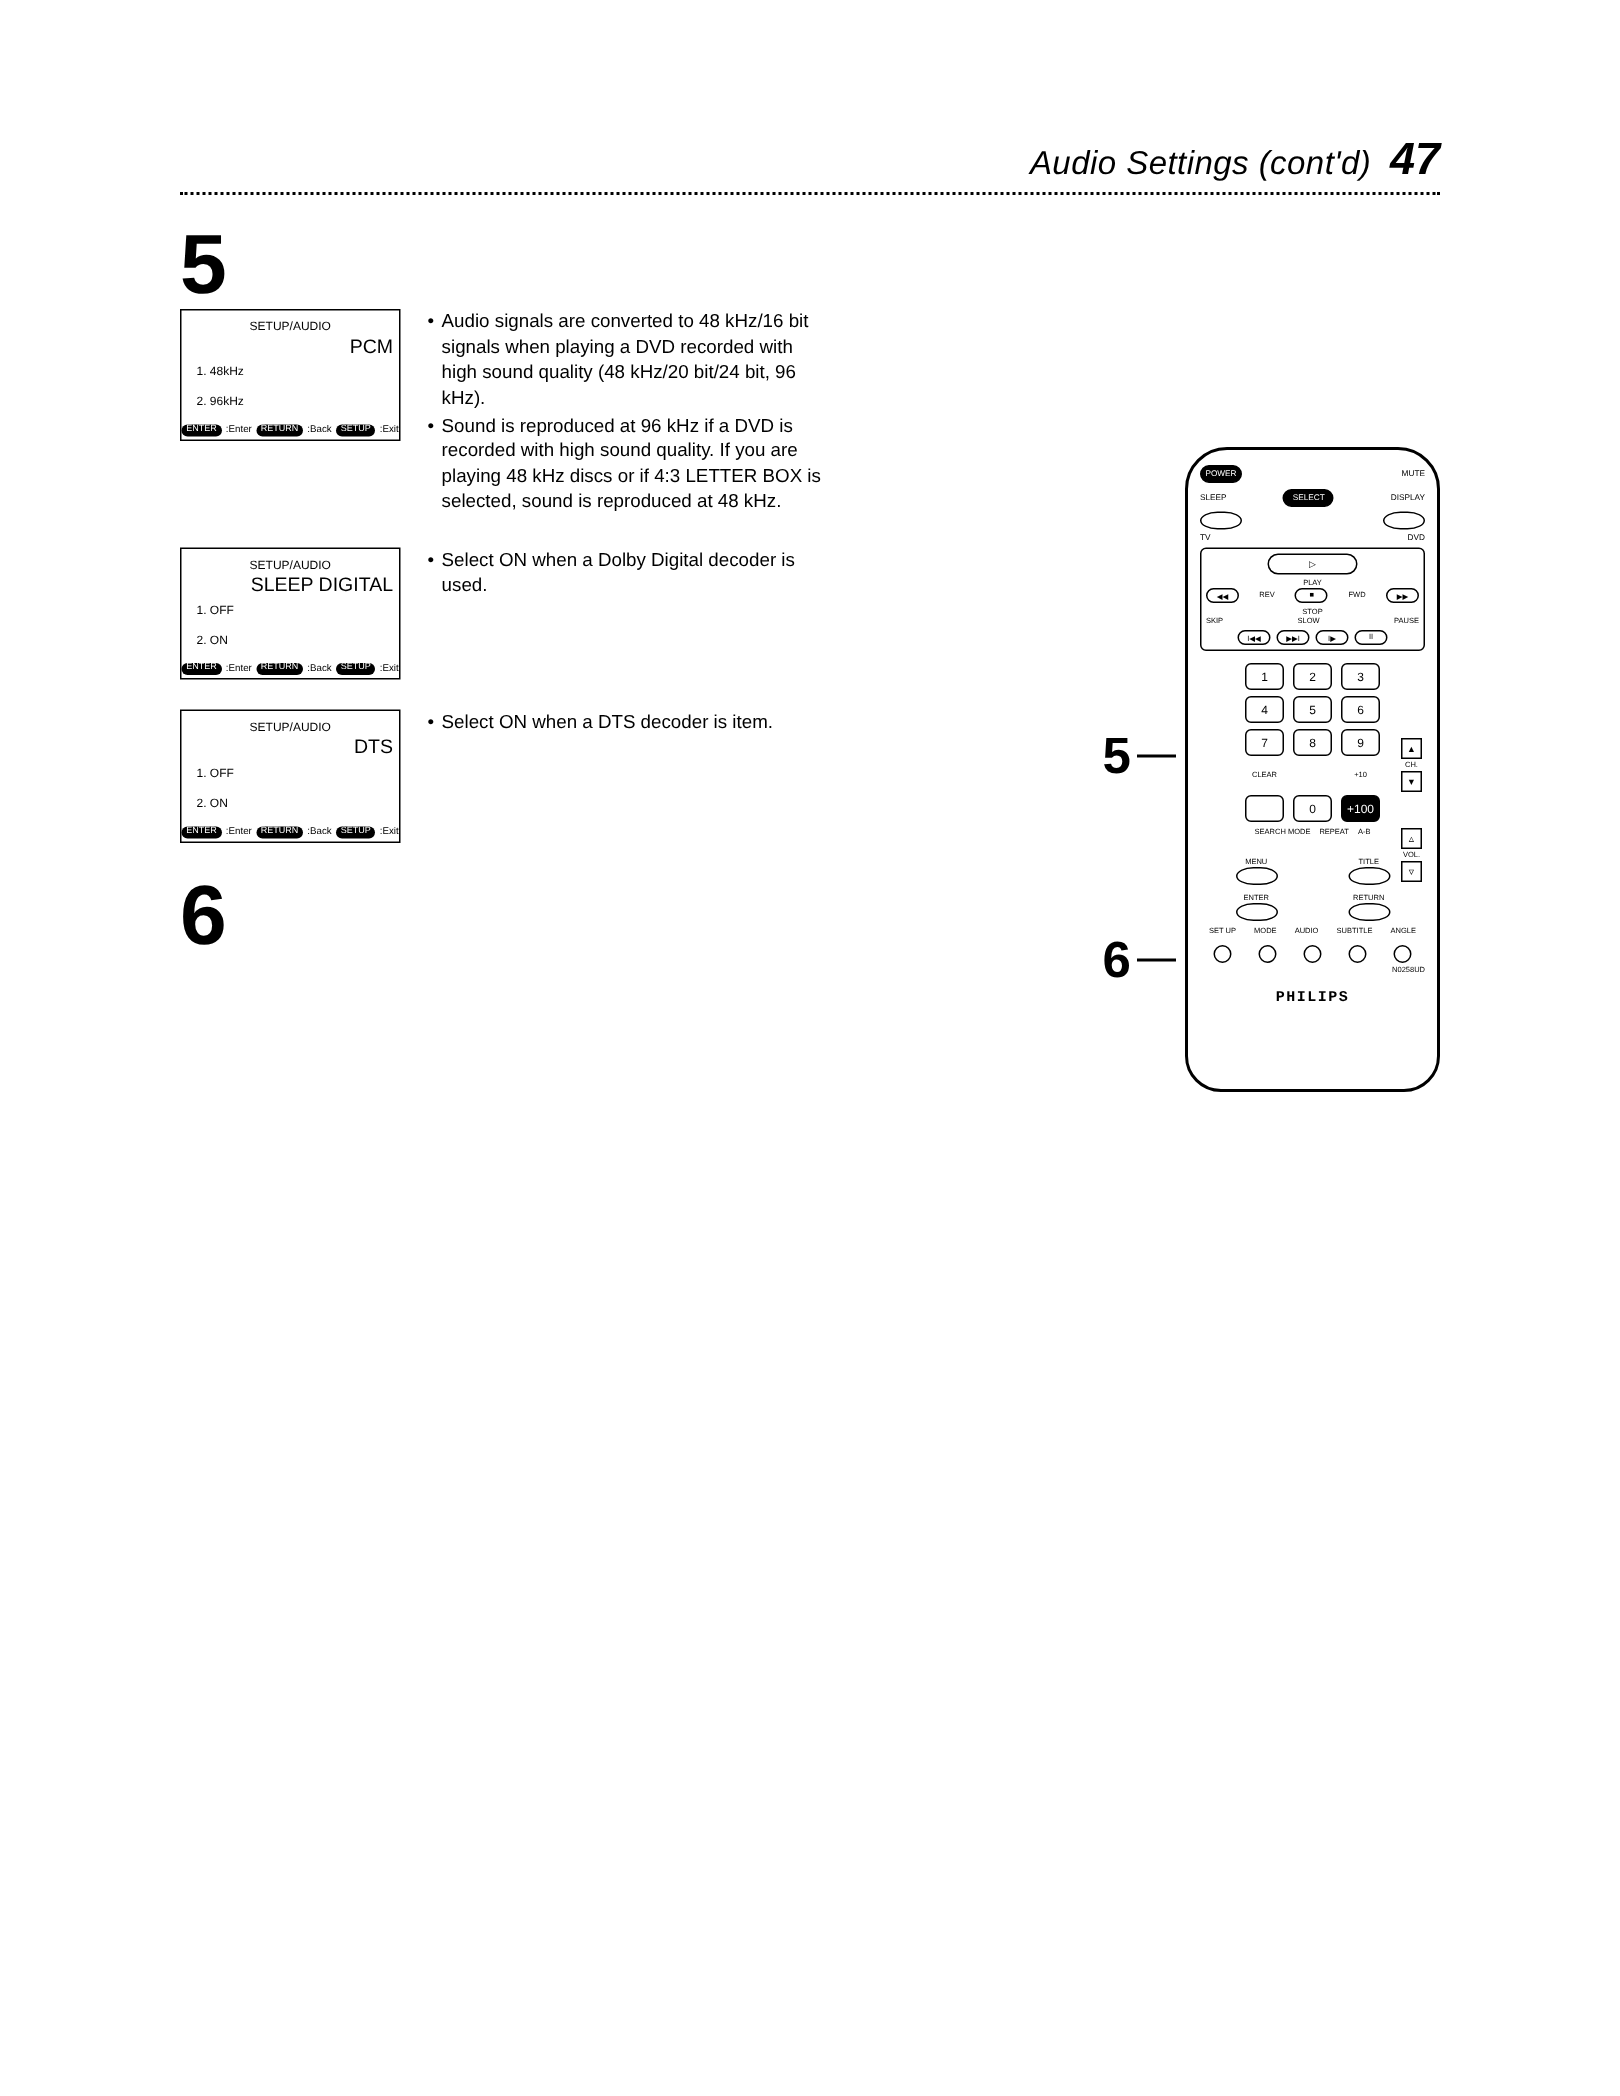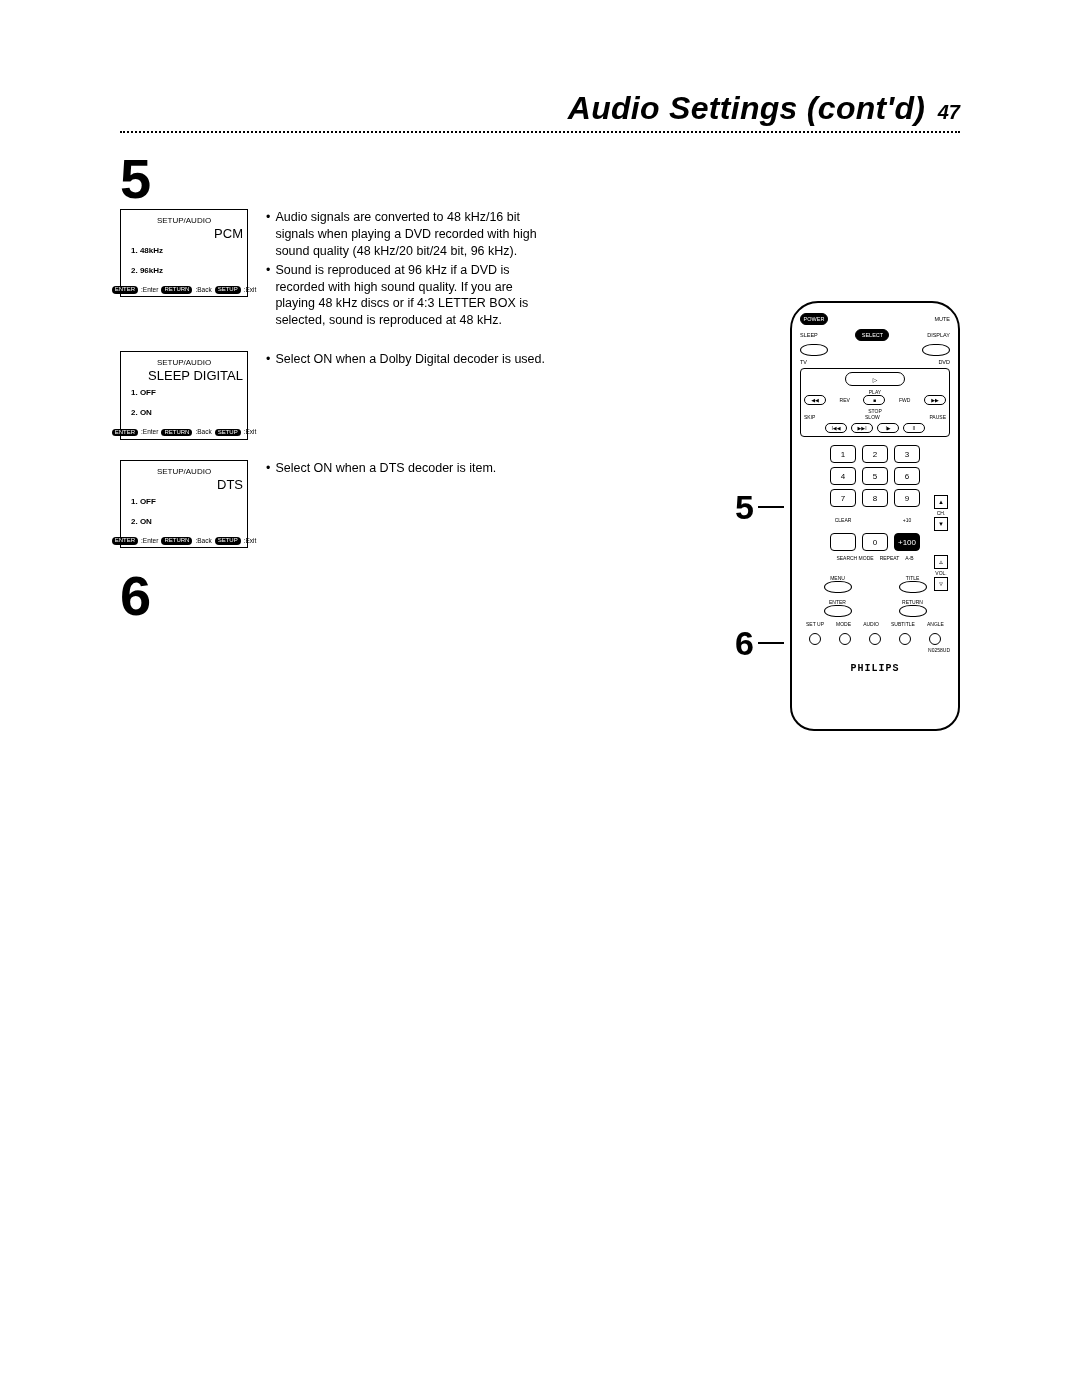--- a/index.html
+++ b/index.html
@@ -11,28 +11,28 @@
     color: #000;
     position: relative;
     padding: 90px 120px 40px 120px;
   }
   .header {
     text-align: right;
     margin-bottom: 4px;
   }
   .header-title {
     font-style: italic;
-    font-weight: bold;
-    font-size: 32px;
+    font-weight: normal;
+    font-size: 22px;
     letter-spacing: 0.3px;
   }
   .header-page {
     font-style: italic;
     font-weight: bold;
-    font-size: 20px;
+    font-size: 30px;
     margin-left: 8px;
   }
   .dotted-rule {
     border: none;
     border-top: 2px dotted #000;
     margin: 2px 0 18px 0;
   }
   .row { display: flex; gap: 30px; }
   .left-col { flex: 0 0 430px; }
   .right-col { flex: 1; position: relative; }
@@ -50,28 +50,28 @@
     max-width: 420px;
   }
   .setup-block {
     display: flex;
     align-items: flex-start;
     gap: 18px;
     margin-bottom: 20px;
   }
   .osd-box {
     border: 1px solid #000;
-    width: 128px;
+    width: 147px;
     font-size: 8px;
     padding: 6px 4px 2px 4px;
     line-height: 1.25;
   }
   .osd-title { text-align: center; font-size: 8px; }
   .osd-sub { text-align: right; font-size: 13px; margin-bottom: 4px; }
-  .osd-list { font-size: 8px; margin: 2px 0 10px 6px; font-weight: bold; }
+  .osd-list { font-size: 8px; margin: 2px 0 10px 6px; }
   .osd-footer {
     font-size: 6.5px;
     display: flex;
     gap: 3px;
     align-items: center;
     justify-content: center;
     margin-top: 6px;
   }
   .pill {
     background: #000;

